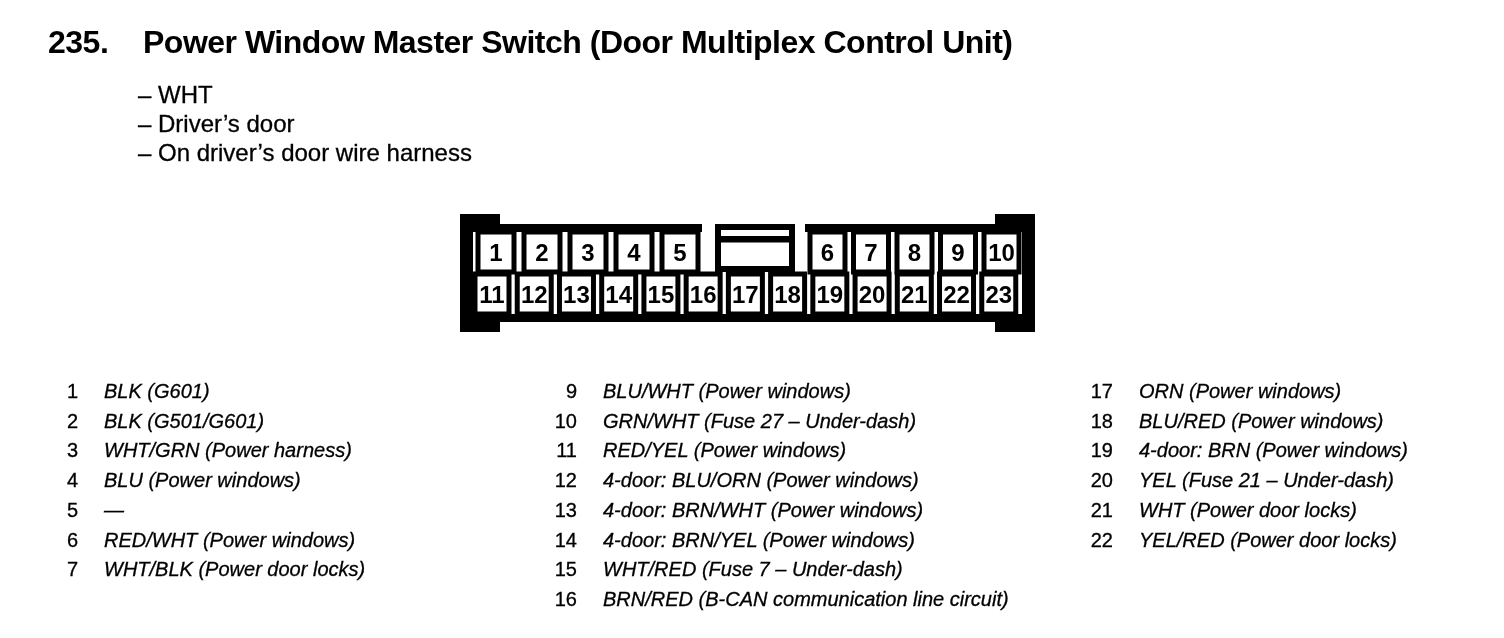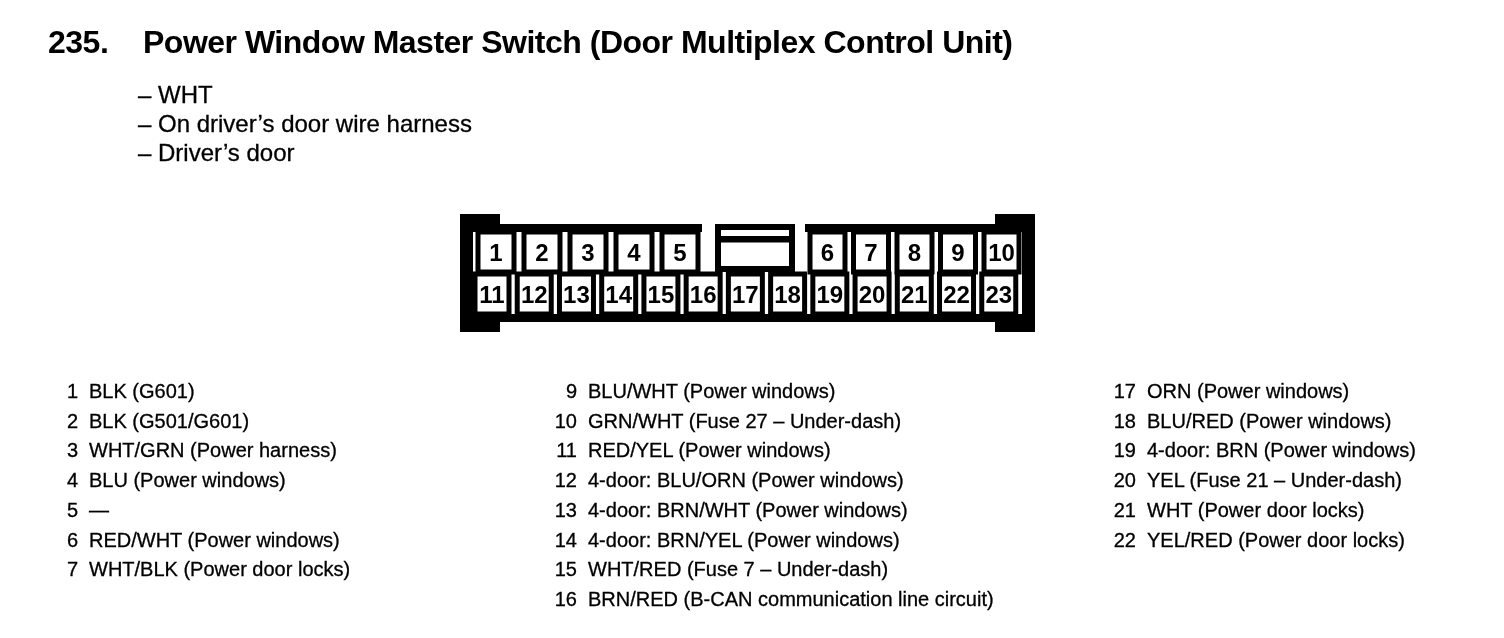--- a/index.html
+++ b/index.html
@@ -58,37 +58,37 @@
   .col {
     position: absolute;
     top: 377px;
     font-size: 20px;
     line-height: 29.7px;
     white-space: nowrap;
     -webkit-text-stroke: 0.3px #000;
   }
   .col1 { left: 44px; }
   .col2 { left: 543px; }
-  .col3 { left: 1102px; }
+  .col3 { left: 1079px; }
   .pin-number { display: inline-block; width: 34px; text-align: right; }
-  .pin-desc { margin-left: 11px; }
+  .pin-desc { margin-left: 26px; font-style: italic; }
 </style>
 </head>
 <body>
 
 <main>
 
   <header class="header">
     <span class="hnum">235.</span><span class="htext">Power Window Master Switch (Door Multiplex Control Unit)</span>
   </header>
 
   <div class="subtitles">
     <div class="subline">– WHT</div>
+    <div class="subline">– Driver’s door</div>
     <div class="subline">– On driver’s door wire harness</div>
-    <div class="subline">– Driver’s door</div>
   </div>
 
   <svg class="connector" width="575" height="118" viewBox="0 0 575 118">
     <path class="ink" d="M0,0 H40 V10 H13 V108 H40 V118 H0 Z"></path>
     <path class="ink" d="M575,0 H535 V10 H562 V108 H535 V118 H575 Z"></path>
     <rect class="ink" x="10" y="10" width="232" height="8"></rect>
     <rect class="ink" x="345" y="10" width="217" height="8"></rect>
     <rect class="ink" x="10" y="100" width="552" height="8"></rect>
     <g>
       <rect class="keybox" x="258" y="13" width="74" height="42"></rect>

